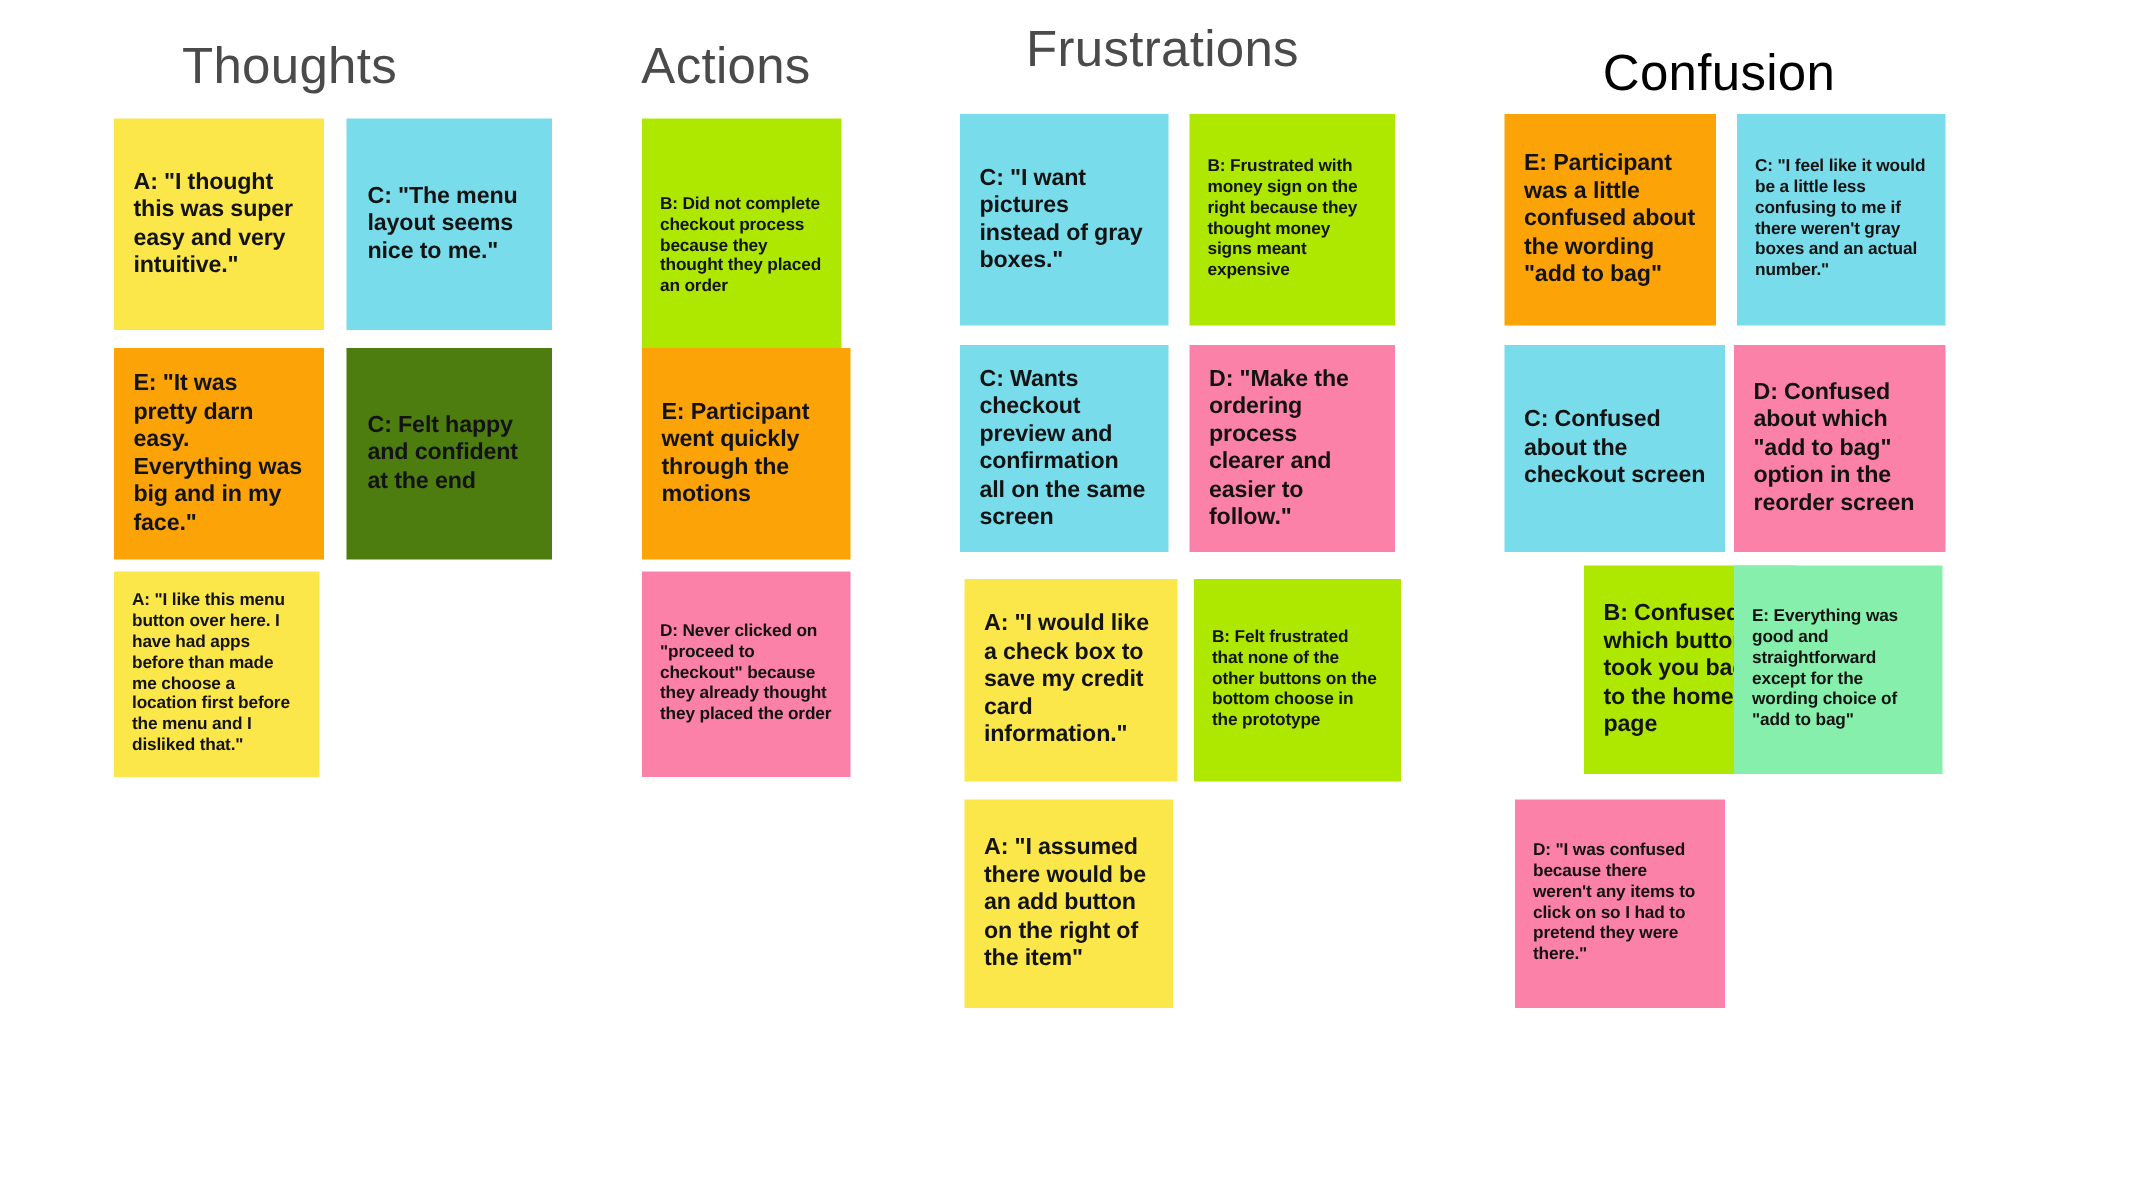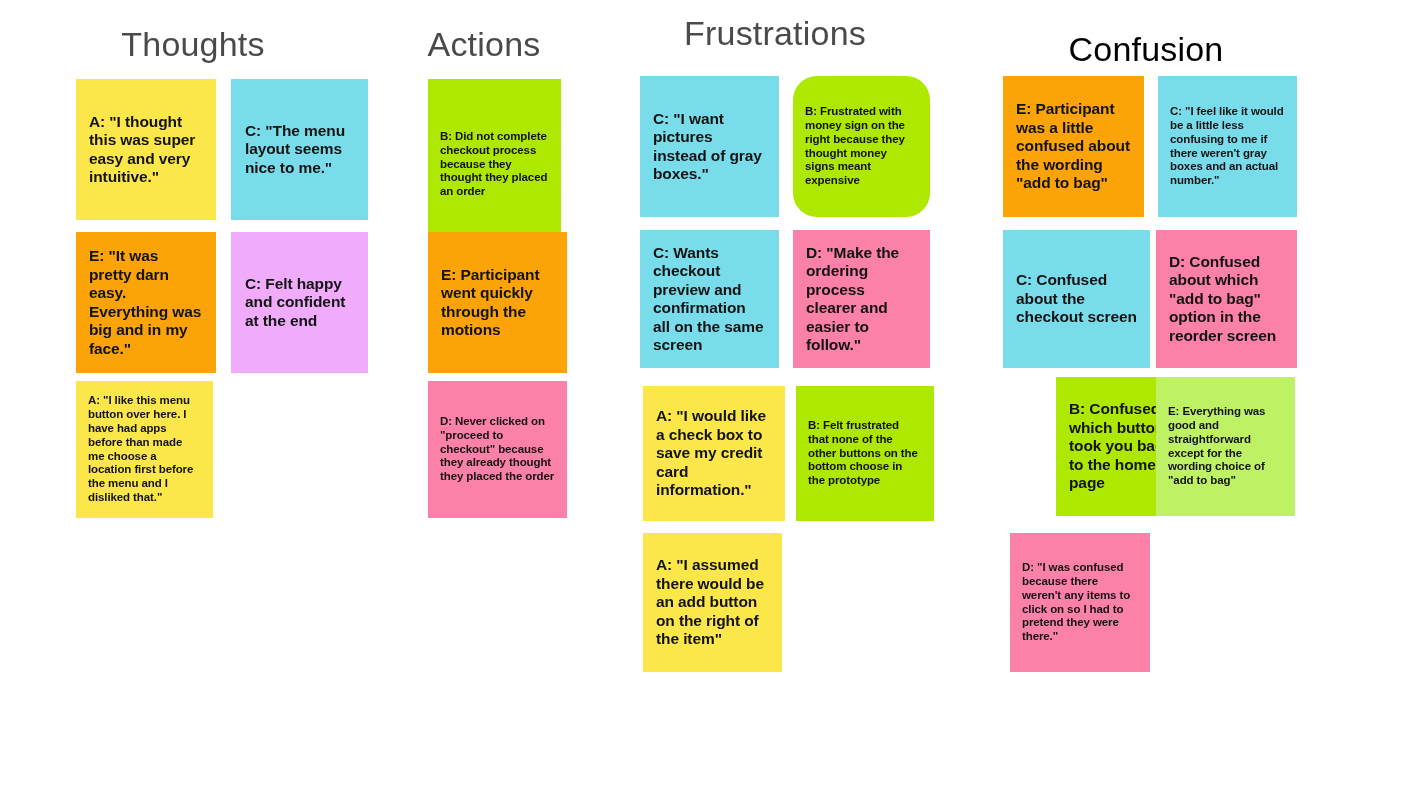--- a/index.html
+++ b/index.html
@@ -77,21 +77,21 @@
   </div>
 
   <div class="note t-lg va-center" style="left: 231px; top: 79px; width: 137px; height: 141px; padding: 0px 14px; background-color: rgb(121, 220, 235);">
     <span class="note-text">C: "The menu layout seems nice to me."</span>
   </div>
 
   <div class="note t-lg va-center" style="left: 76px; top: 232px; width: 140px; height: 141px; padding: 0px 13px; background-color: rgb(252, 163, 7);">
     <span class="note-text">E: "It was pretty darn easy. Everything was big and in my face."</span>
   </div>
 
-  <div class="note t-lg va-center" style="left: 231px; top: 232px; width: 137px; height: 141px; padding: 0px 14px; background-color: #f0abfc;">
+  <div class="note t-lg va-center" style="left: 231px; top: 232px; width: 137px; height: 141px; padding: 0px 14px; background-color: #4d7c0f;">
     <span class="note-text">C: Felt happy and confident at the end</span>
   </div>
 
   <div class="note t-sm va-center" style="left: 76px; top: 381px; width: 137px; height: 137px; padding: 0px 12px; background-color: rgb(252, 231, 74);">
     <span class="note-text">A: "I like this menu button over here. I have had apps before than made me choose a location first before the menu and I disliked that."</span>
   </div>
 
   <div class="note t-sm va-center" style="left: 428px; top: 79px; width: 133px; height: 171px; padding: 4px 12px; background-color: rgb(174, 232, 1);">
     <span class="note-text">B: Did not complete checkout process because they thought they placed an order</span>
   </div>
@@ -101,21 +101,21 @@
   </div>
 
   <div class="note t-sm va-center" style="left: 428px; top: 381px; width: 139px; height: 137px; padding: 0px 12px; background-color: rgb(252, 129, 169);">
     <span class="note-text">D: Never clicked on "proceed to checkout" because they already thought they placed the order</span>
   </div>
 
   <div class="note t-lg va-center" style="left: 640px; top: 76px; width: 139px; height: 141px; padding: 0px 13px; background-color: rgb(121, 220, 235);">
     <span class="note-text">C: "I want pictures instead of gray boxes."</span>
   </div>
 
-  <div class="note t-sm va-center" style="left: 793px; top: 76px; width: 137px; height: 141px; padding: 0px 12px; background-color: rgb(174, 232, 1); border-radius: 24px;">
+  <div class="note t-sm va-center" style="left: 793px; top: 76px; width: 137px; height: 141px; padding: 0px 12px; background-color: rgb(174, 232, 1);">
     <span class="note-text">B: Frustrated with money sign on the right because they thought money signs meant expensive</span>
   </div>
 
   <div class="note t-lg va-center" style="left: 640px; top: 230px; width: 139px; height: 138px; padding: 0px 13px; background-color: rgb(121, 220, 235);">
     <span class="note-text">C: Wants checkout preview and confirmation all on the same screen</span>
   </div>
 
   <div class="note t-lg va-center" style="left: 793px; top: 230px; width: 137px; height: 138px; padding: 0px 13px; background-color: rgb(252, 129, 169);">
     <span class="note-text">D: "Make the ordering process clearer and easier to follow."</span>
   </div>
@@ -145,21 +145,21 @@
   </div>
 
   <div class="note t-lg va-center" style="left: 1156px; top: 230px; width: 141px; height: 138px; padding: 0px 13px; background-color: rgb(252, 129, 169);">
     <span class="note-text">D: Confused about which "add to bag" option in the reorder screen</span>
   </div>
 
   <div class="note t-lg va-center" style="left: 1056px; top: 377px; width: 141px; height: 139px; padding: 0px 13px; background-color: rgb(174, 232, 1);">
     <span class="note-text">B: Confused on which button took you back to the home page</span>
   </div>
 
-  <div class="note t-sm va-center" style="left: 1156px; top: 377px; width: 139px; height: 139px; padding: 0px 12px; background-color: #bef264;">
+  <div class="note t-sm va-center" style="left: 1156px; top: 377px; width: 139px; height: 139px; padding: 0px 12px; background-color: #86efac;">
     <span class="note-text">E: Everything was good and straightforward except for the wording choice of "add to bag"</span>
   </div>
 
   <div class="note t-sm va-center" style="left: 1010px; top: 533px; width: 140px; height: 139px; padding: 0px 12px; background-color: rgb(252, 129, 169);">
     <span class="note-text">D: "I was confused because there weren't any items to click on so I had to pretend they were there."</span>
   </div>
 
 </div>
 
 </body></html>

